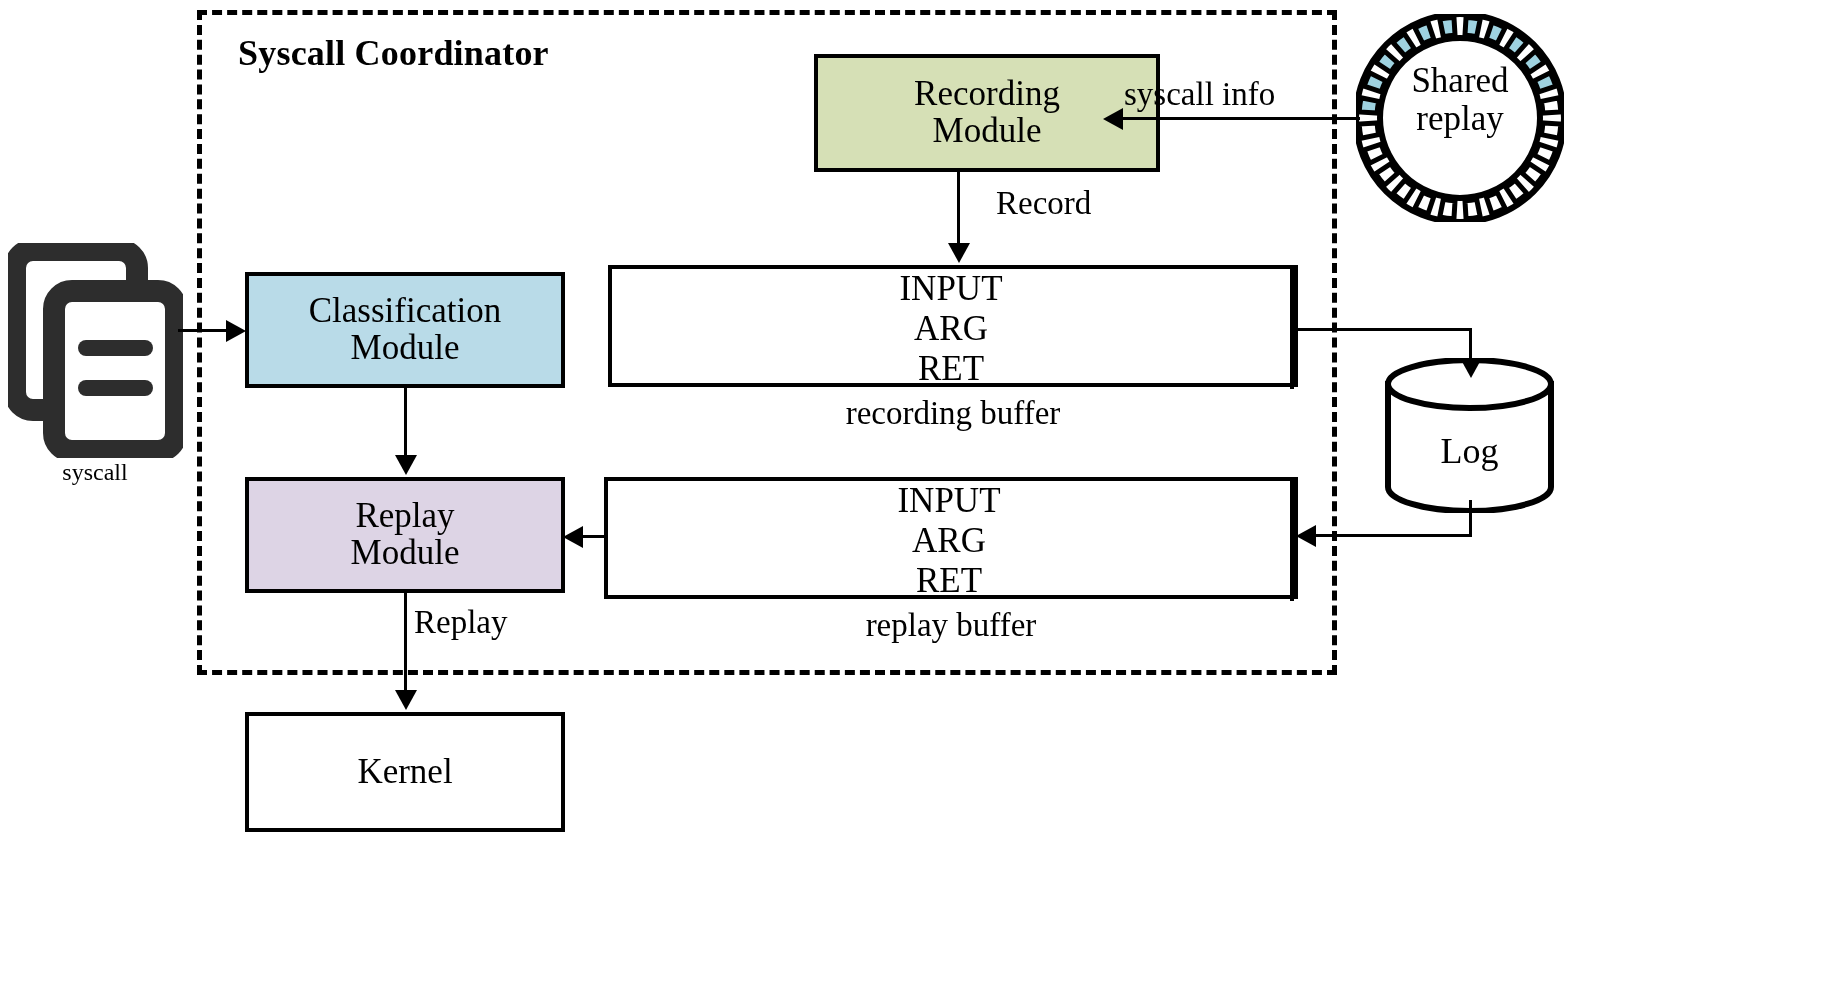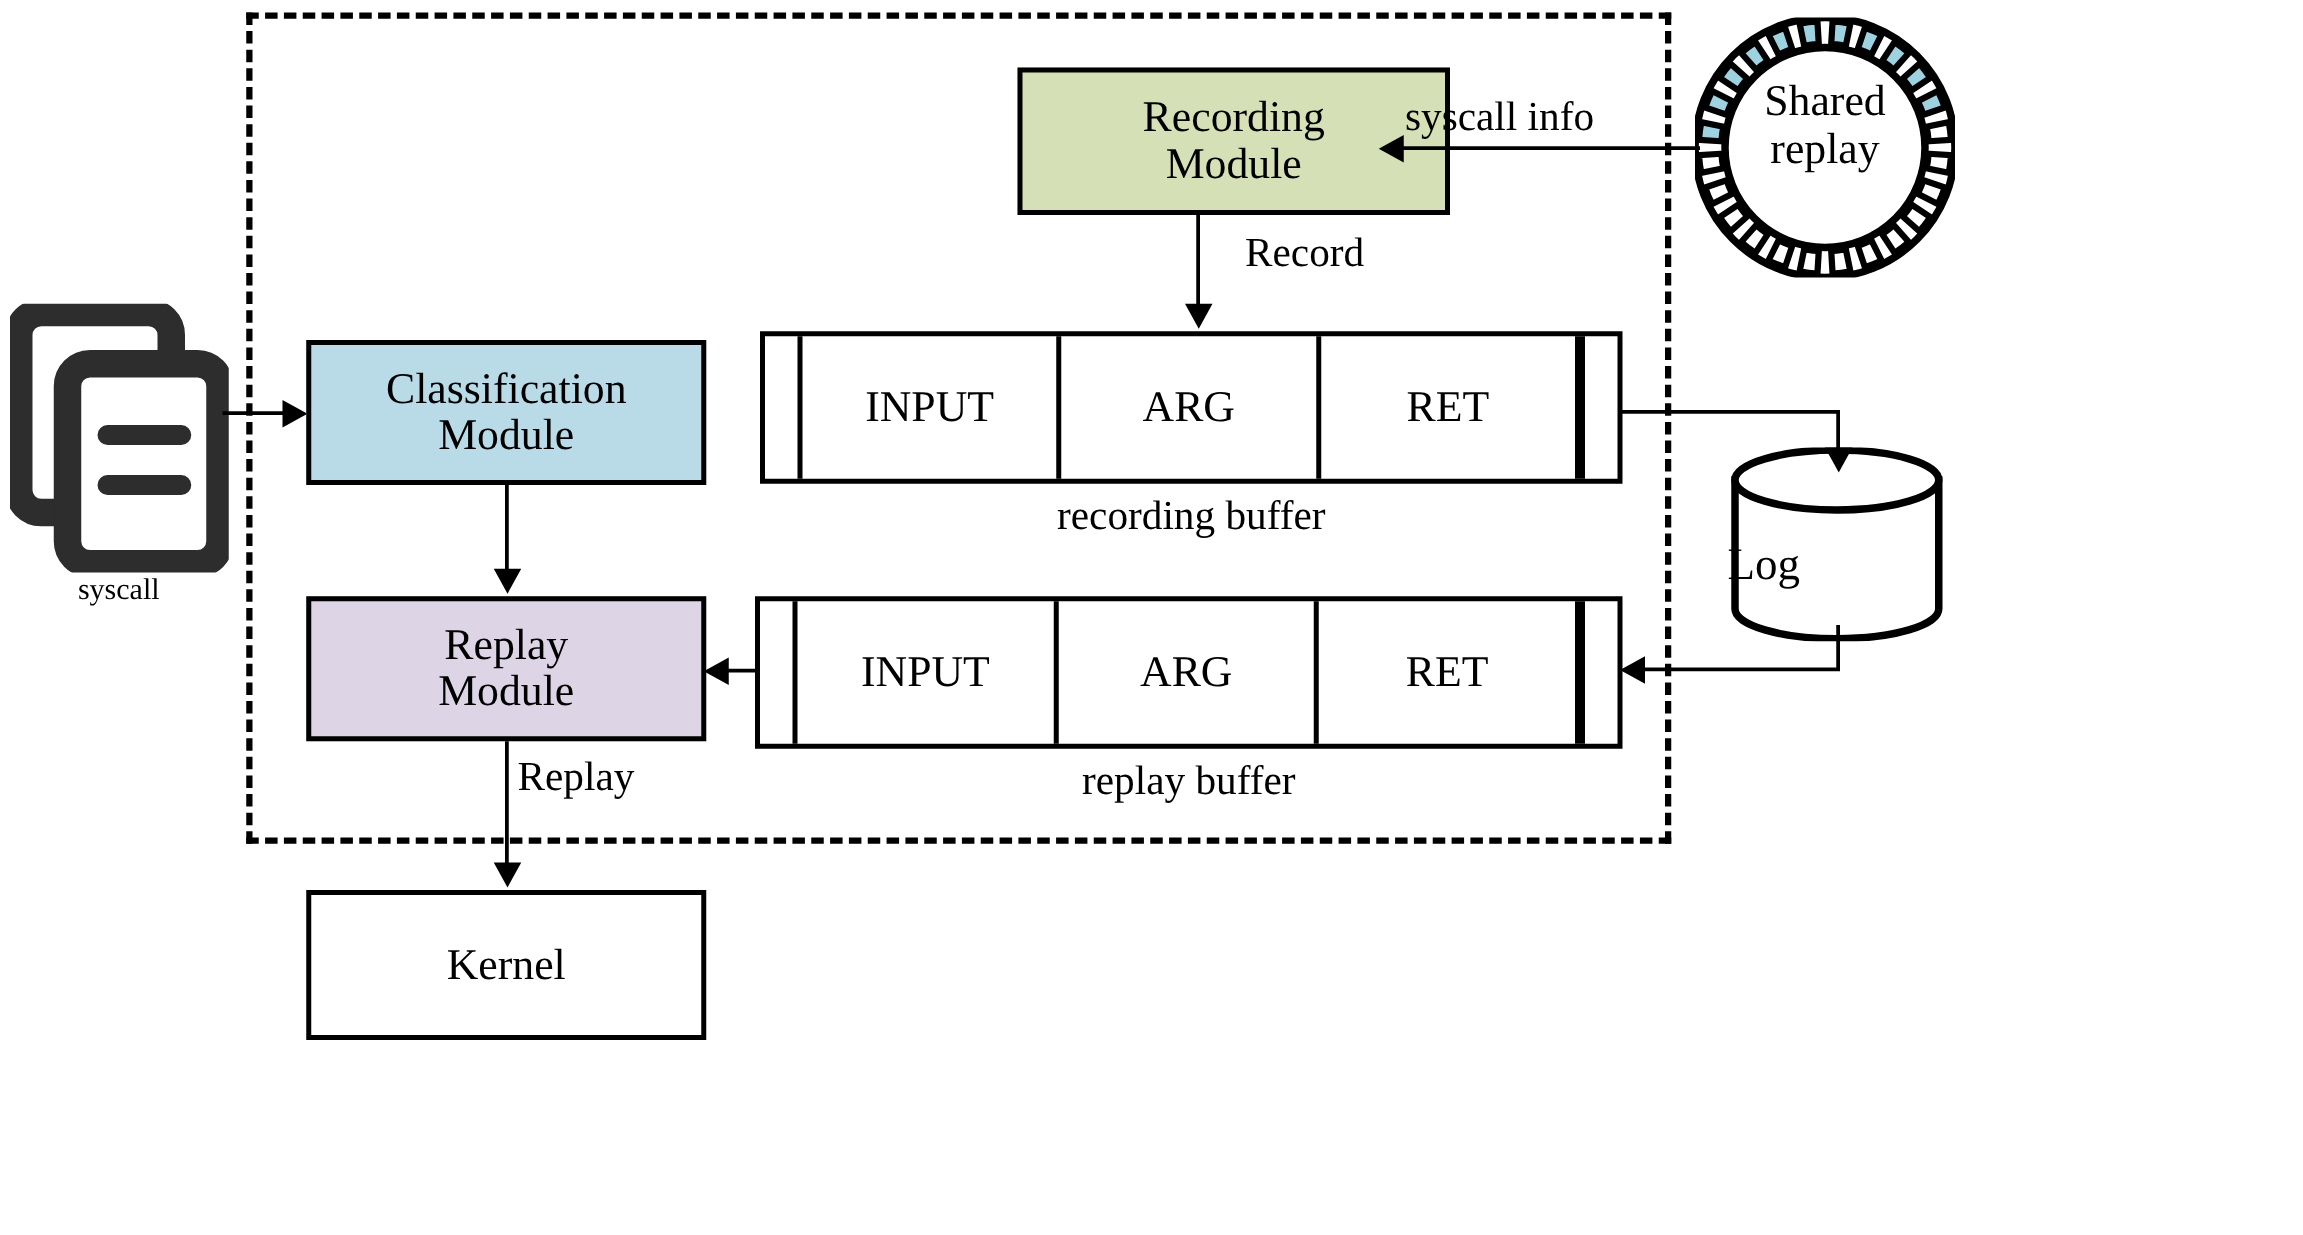--- a/index.html
+++ b/index.html
@@ -29,21 +29,21 @@
                      background:#d6e0b6; font-size:35px;}
   #classification-module{ left:245px; top:272px; width:320px; height:116px;
                      background:#b9dbe8; font-size:35px;}
   #replay-module{ left:245px; top:477px; width:320px; height:116px;
                      background:#ddd4e5; font-size:35px;}
   #kernel-box{ left:245px; top:712px; width:320px; height:120px;
                      background:#ffffff; font-size:35px;}
 
   
   .buffer{ border:4px solid #000; box-sizing:border-box; display:flex;
-           height:122px; background:#fff; }
+           height:122px; background:#fff;flex-direction:column; }
   .buffer .cap{ width:26px; border-right:4px solid #000; }
   .buffer .cap.last{ border-right:none; border-left:4px solid #000; }
   .buffer .cell{ flex:1 1 0; border-right:4px solid #000;
                  display:flex; align-items:center; justify-content:center;
                  font-size:35px; }
   #recording-buffer{ left:608px; top:265px; width:690px; }
   #replay-buffer{   left:604px; top:477px; width:694px; }
   .buffer-caption{ font-size:33px; text-align:center; white-space:nowrap; }
   #recording-buffer-caption{ left:608px; top:395px; width:690px; }
   #replay-buffer-caption{   left:604px; top:607px; width:694px; }
@@ -63,29 +63,30 @@
   #syscall-label{ left:10px; top:459px; width:170px; text-align:center;
                   font-size:24px; }
 
   
   #shared-buffer{ left:1356px; top:14px; width:208px; height:208px; }
   #shared-buffer-text{ left:1356px; top:62px; width:208px;
       text-align:center; font-size:35px; line-height:1.08; }
 
   
   #log-cylinder{ left:1382px; top:358px; width:175px; height:155px; }
-  #log-label{ left:1382px; top:430px; width:175px; 
+  #log-label{ left:1382px; top:430px; width:175px; text-align:center;
               font-size:36px; }
 </style>
 </head>
 <body>
 
 <div id="stage">
 
   <div class="abs" id="coordinator-boundary"></div>
+  <div class="abs" id="coordinator-title">Syscall Coordinator</div>
 
   <div class="abs" id="syscall-icon">
     <svg viewBox="0 0 175 215" width="175" height="215">
       <rect x="7" y="7" width="122" height="160" rx="18" ry="18" fill="#ffffff" stroke="#2d2d2d" stroke-width="22"></rect>
       <rect x="46" y="48" width="122" height="160" rx="18" ry="18" fill="#ffffff" stroke="#2d2d2d" stroke-width="22"></rect>
       <rect x="70" y="97" width="75" height="16" rx="8" ry="8" fill="#2d2d2d"></rect>
       <rect x="70" y="137" width="75" height="16" rx="8" ry="8" fill="#2d2d2d"></rect>
     </svg>
   </div>
   <div class="abs" id="syscall-label">syscall</div>

